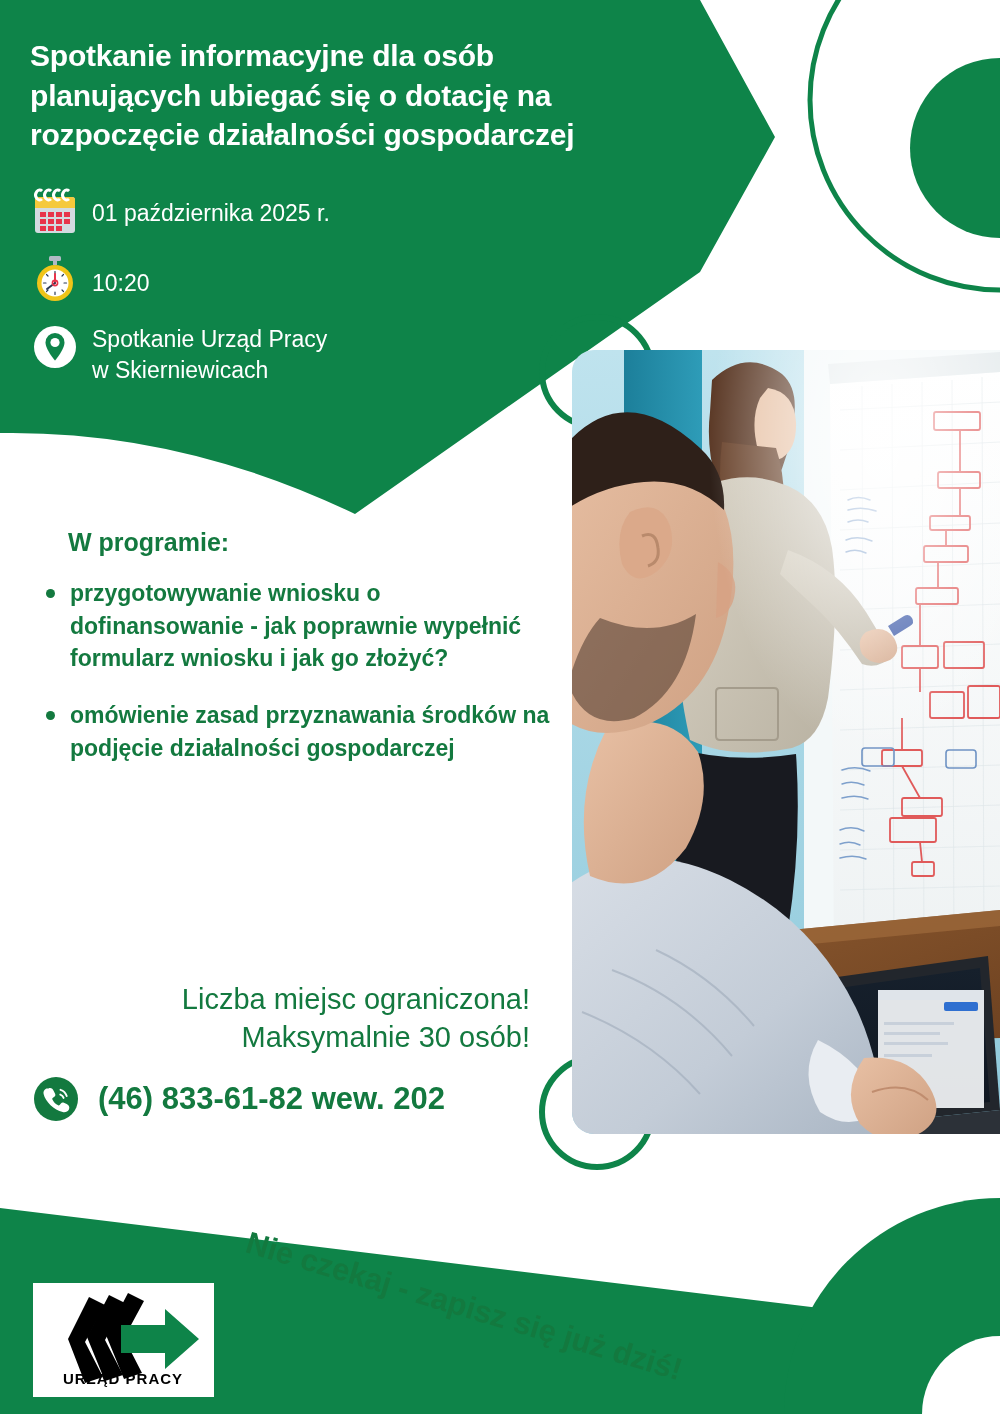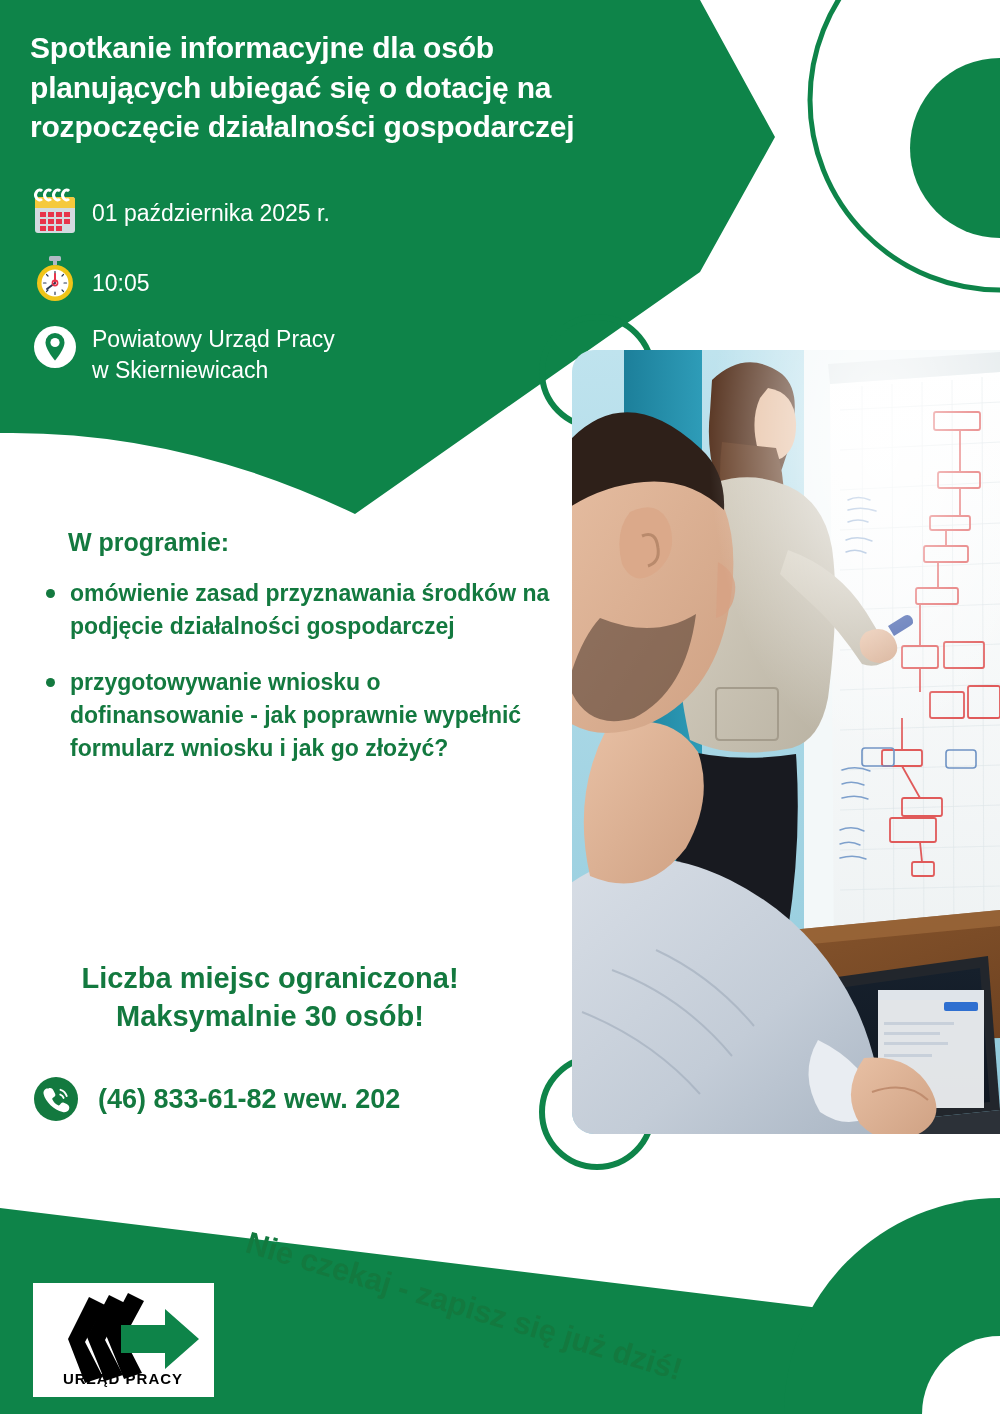--- a/index.html
+++ b/index.html
@@ -14,21 +14,21 @@
 
   
   .deco { position:absolute; inset:0; width:1000px; height:1414px; pointer-events:none; }
 
   
   .header-shape { position:absolute; left:0; top:0; width:1000px; height:540px; }
 
   
   .title {
     position:absolute;
-    left:30px; top:28px;
+    left:30px; top:36px;
     width:640px;
     color:#ffffff;
     font-size:30px;
     font-weight:bold;
     line-height:1.32;
     letter-spacing:-0.2px;
   }
 
   .info-list { position:absolute; left:28px; top:186px; width:520px; }
   .info-row { display:flex; align-items:flex-start; margin-bottom:18px; }
@@ -68,35 +68,35 @@
     position:absolute;
     left:16px; top:12px;
     width:9px; height:9px;
     border-radius:50%;
     background:#13793F;
   }
 
   
   .limit {
     position:absolute;
-    left:10px; top:960px;
+    left:10px; top:981px;
     width:520px;
-    text-align:center;
+    text-align:right;
     color:#13793F;
     font-size:29px;
-    font-weight:bold;
+    font-weight:normal;
     line-height:1.3;
   }
 
   
   .phone-row { position:absolute; left:28px; top:1075px; display:flex; align-items:center; }
   .phone-row .ico { width:56px; flex:0 0 56px; display:flex; align-items:center; justify-content:center; }
   .phone-row .txt {
     color:#13793F;
-    font-size:27px;
+    font-size:31px;
     font-weight:bold;
     padding-left:14px;
   }
 
   
   .photo {
     position:absolute;
     left:572px; top:350px;
     width:428px; height:784px;
     border-radius:22px 0 0 22px;
@@ -198,47 +198,47 @@
             <line x1="31.5" y1="20.5" x2="30" y2="22"></line>
               <line x1="14.5" y1="37.5" x2="16" y2="36"></line>
             <line x1="31.5" y1="37.5" x2="30" y2="36"></line>
               <line x1="14.5" y1="20.5" x2="16" y2="22"></line>
           </g>
           <line x1="23" y1="29" x2="23" y2="20" stroke="#E8344A" stroke-width="2" stroke-linecap="round"></line>
           <line x1="23" y1="29" x2="15" y2="35" stroke="#2B3A55" stroke-width="2" stroke-linecap="round"></line>
           <circle cx="23" cy="29" r="2.6" fill="none" stroke="#E8344A" stroke-width="1.6"></circle>
         </svg>
       </span>
-      <span class="txt">10:05</span>
+      <span class="txt">10:20</span>
     </div>
 
     <div class="info-row row-place">
       <span class="ico">
         <svg width="46" height="50" viewBox="0 0 46 50" xmlns="http://www.w3.org/2000/svg">
           <circle cx="23" cy="25" r="21" fill="#FFFFFF"></circle>
           <path d="M23,11 a9.5,9.5 0 0 0 -9.5,9.5 c0,7.2 9.5,18 9.5,18 s9.5,-10.8 9.5,-18 A9.5,9.5 0 0 0 23,11 z" fill="#0E8449"></path>
           <circle cx="23" cy="20.5" r="4.6" fill="#FFFFFF"></circle>
         </svg>
       </span>
-      <span class="txt" style="white-space:pre-line;">Powiatowy Urząd Pracy
+      <span class="txt" style="white-space:pre-line;">Spotkanie Urząd Pracy
 w Skierniewicach</span>
     </div>
 
   </div>
 
   <div class="program">
     <div class="program-title">W programie:</div>
     <ul class="bullets">
       <li>
         <span class="dot"></span>
-        <span>omówienie zasad przyznawania środków na podjęcie działalności gospodarczej</span>
+        <span>przygotowywanie wniosku o dofinansowanie - jak poprawnie wypełnić formularz wniosku i jak go złożyć?</span>
       </li>
       <li>
         <span class="dot"></span>
-        <span>przygotowywanie wniosku o dofinansowanie - jak poprawnie wypełnić formularz wniosku i jak go złożyć?</span>
+        <span>omówienie zasad przyznawania środków na podjęcie działalności gospodarczej</span>
       </li>
     </ul>
   </div>
 
   <div class="limit">
     <div>Liczba miejsc ograniczona!</div>
     <div>Maksymalnie 30 osób!</div>
   </div>
 
   <div class="phone-row">

